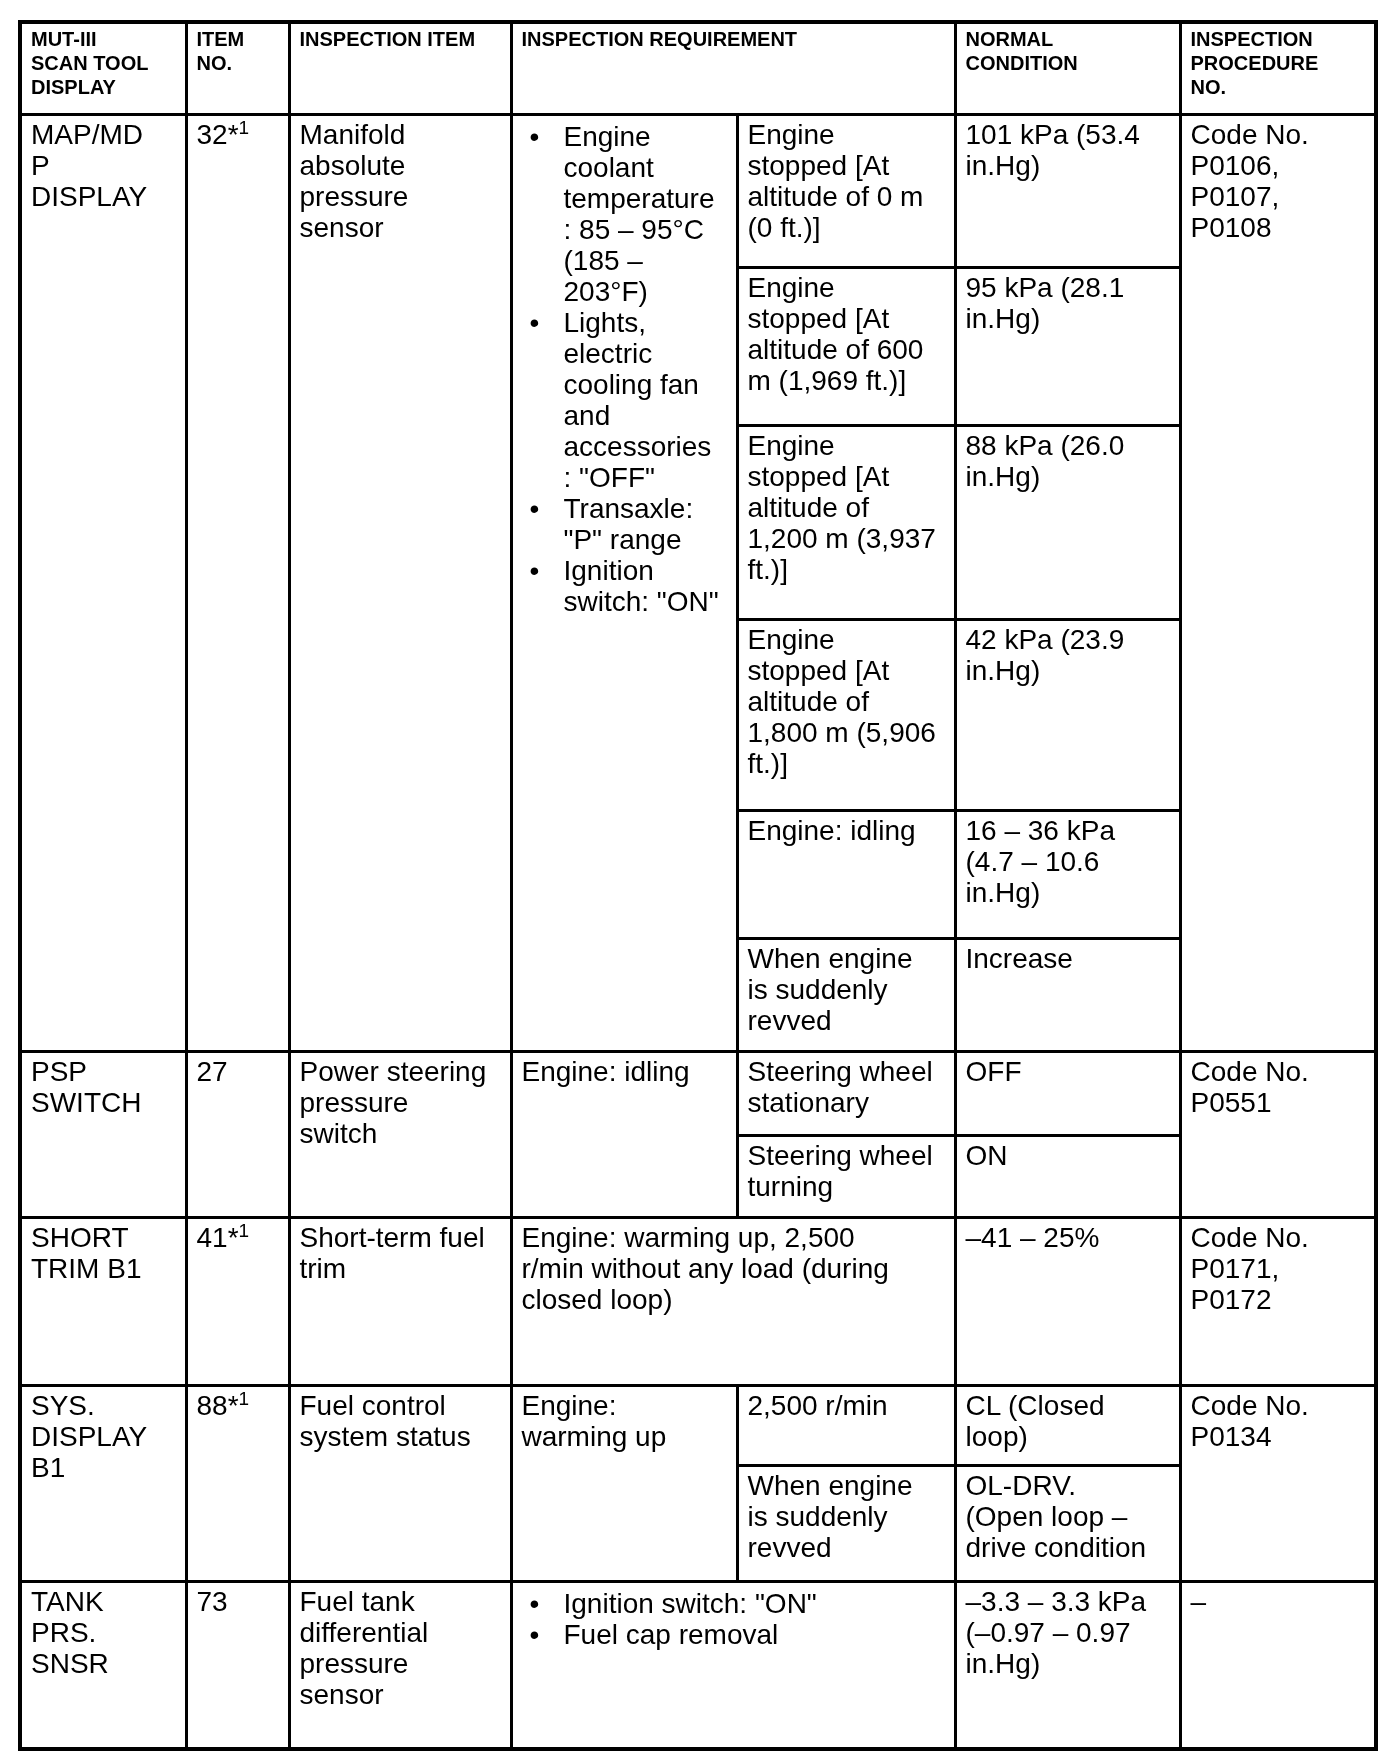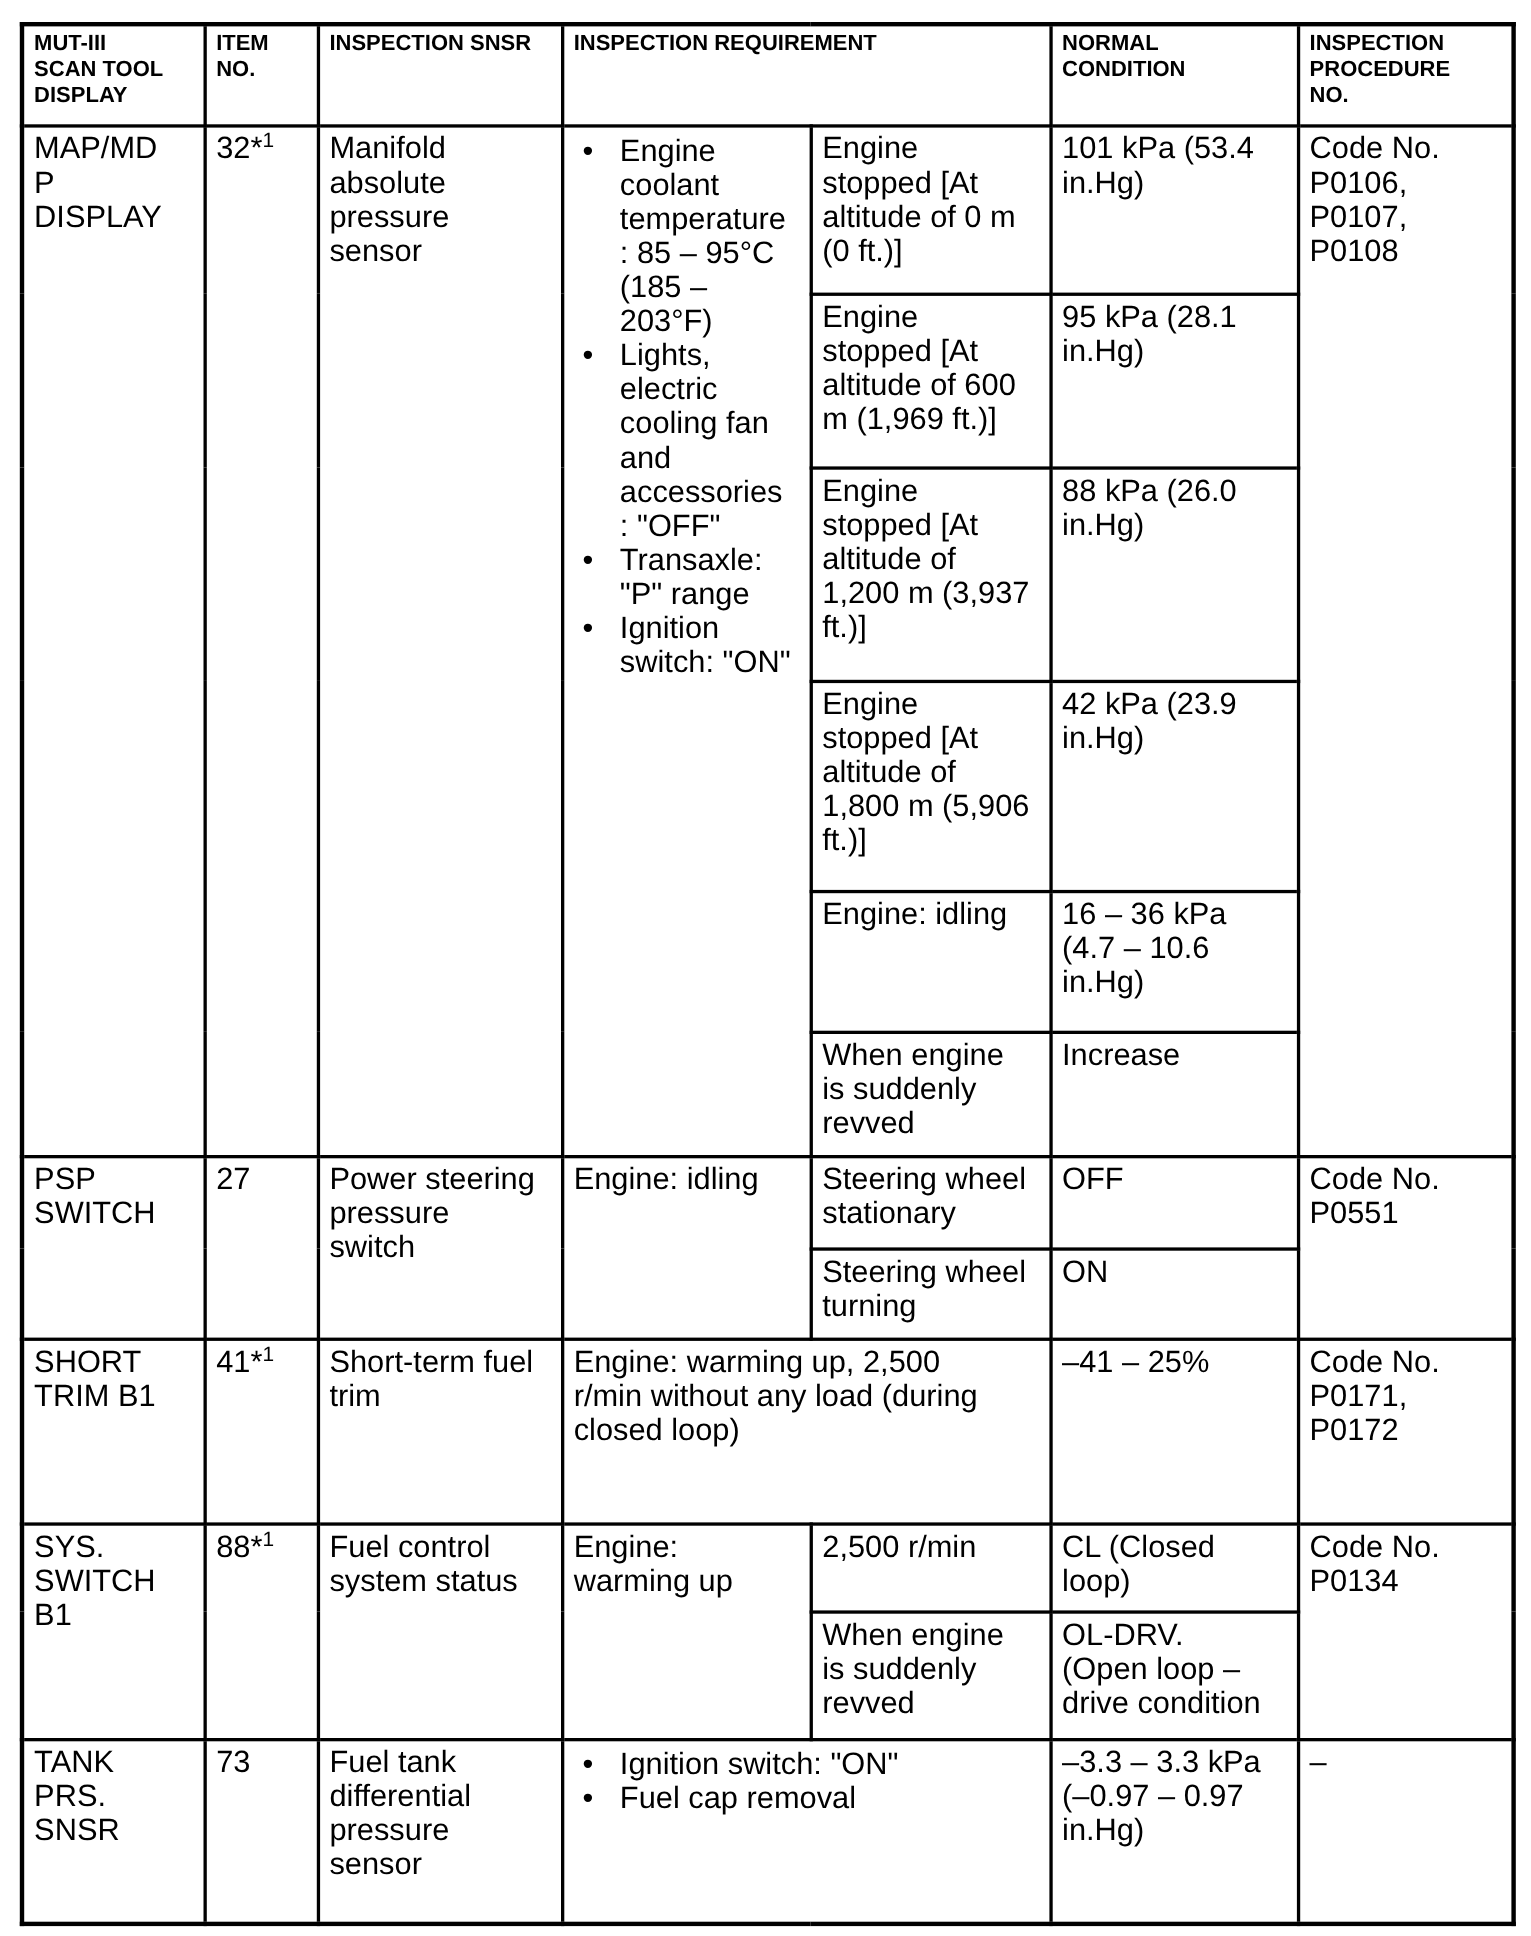--- a/index.html
+++ b/index.html
@@ -68,21 +68,21 @@
       <col style="width:196px">
     </colgroup>
 
     <tbody>
         <tr style="height:92px">
       <th class="hdr pre">MUT-III
 SCAN TOOL
 DISPLAY</th>
       <th class="hdr pre">ITEM
 NO.</th>
-      <th class="hdr pre">INSPECTION SNSR</th>
+      <th class="hdr pre">INSPECTION ITEM</th>
       <th class="hdr pre" colspan="2">INSPECTION REQUIREMENT</th>
       <th class="hdr pre">NORMAL
 CONDITION</th>
       <th class="hdr pre">INSPECTION
 PROCEDURE
 NO.</th>
     </tr>
 
     <tr style="height:153px">
       <td class="cell pre" rowspan="6">MAP/MD
@@ -205,21 +205,21 @@
 r/min without any load (during
 closed loop)</td>
       <td class="cell pre">–41 – 25%</td>
       <td class="cell pre">Code No.
 P0171,
 P0172</td>
     </tr>
 
     <tr style="height:80px">
       <td class="cell pre" rowspan="2">SYS.
-SWITCH
+DISPLAY
 B1</td>
       <td class="cell" rowspan="2"><span>88*</span><sup class="itemsup">1</sup></td>
       <td class="cell pre" rowspan="2">Fuel control
 system status</td>
       <td class="cell pre" rowspan="2">Engine:
 warming up</td>
       <td class="cell pre">2,500 r/min</td>
       <td class="cell pre">CL (Closed
 loop)</td>
       <td class="cell pre" rowspan="2">Code No.

